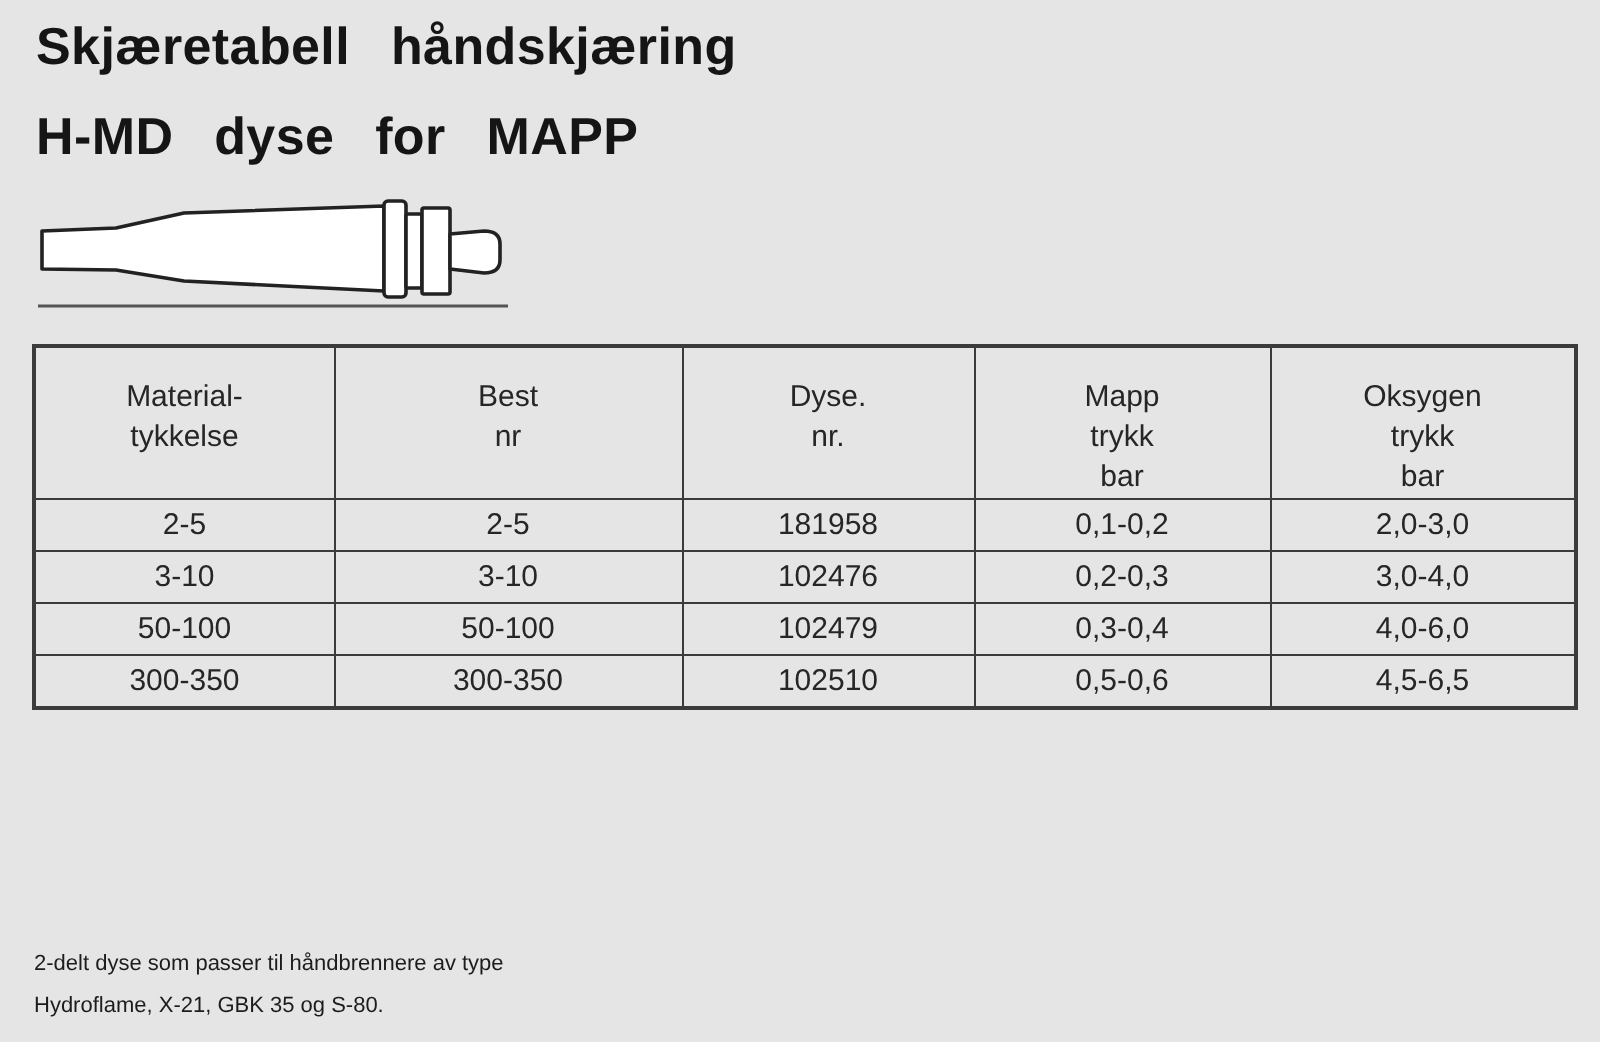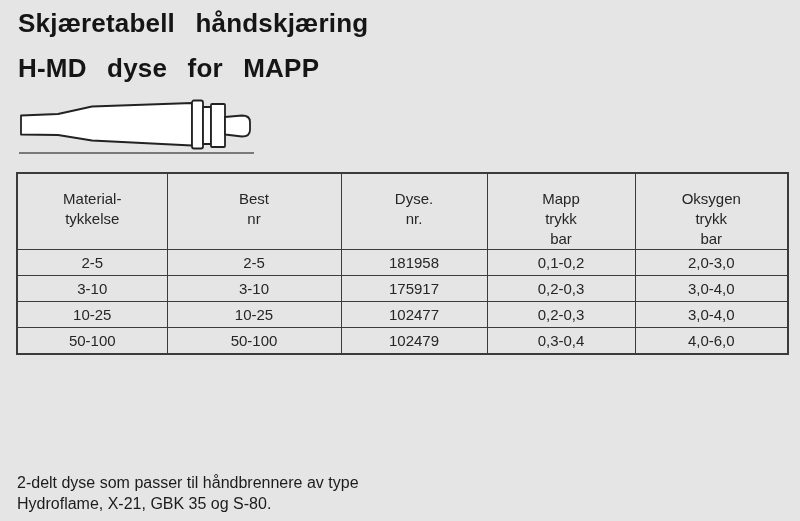--- a/index.html
+++ b/index.html
@@ -57,21 +57,21 @@
     white-space: pre-line;
   }
   table.spec td {
     height: 25px;
     line-height: 25px;
   }
   .footer {
     position: absolute;
     left: 17px;
     top: 472px;
-    font-size: 16px;
+    font-size: 11px;
     line-height: 21px;
     color: #1c1c1c;
   }
 </style>
 </head>
 <body>
 
 <div class="page">
 
   <div class="title title-1">Skjæretabell håndskjæring</div>
@@ -123,37 +123,37 @@
       <tr>
         <td>2-5</td>
         <td>2-5</td>
         <td>181958</td>
         <td>0,1-0,2</td>
         <td>2,0-3,0</td>
       </tr>
       <tr>
         <td>3-10</td>
         <td>3-10</td>
-        <td>175917</td>
-        <td>0,2-0,3</td>
-        <td>3,0-4,0</td>
-      </tr>
-      <tr>
-        <td>10-25</td>
-        <td>10-25</td>
-        <td>102477</td>
+        <td>102476</td>
         <td>0,2-0,3</td>
         <td>3,0-4,0</td>
       </tr>
       <tr>
         <td>50-100</td>
         <td>50-100</td>
         <td>102479</td>
         <td>0,3-0,4</td>
         <td>4,0-6,0</td>
+      </tr>
+      <tr>
+        <td>300-350</td>
+        <td>300-350</td>
+        <td>102510</td>
+        <td>0,5-0,6</td>
+        <td>4,5-6,5</td>
       </tr>
     </tbody>
   </table>
 
   <div class="footer">
     <div>2-delt dyse som passer til håndbrennere av type</div>
     <div>Hydroflame, X-21, GBK 35 og S-80.</div>
   </div>
 
 </div>

